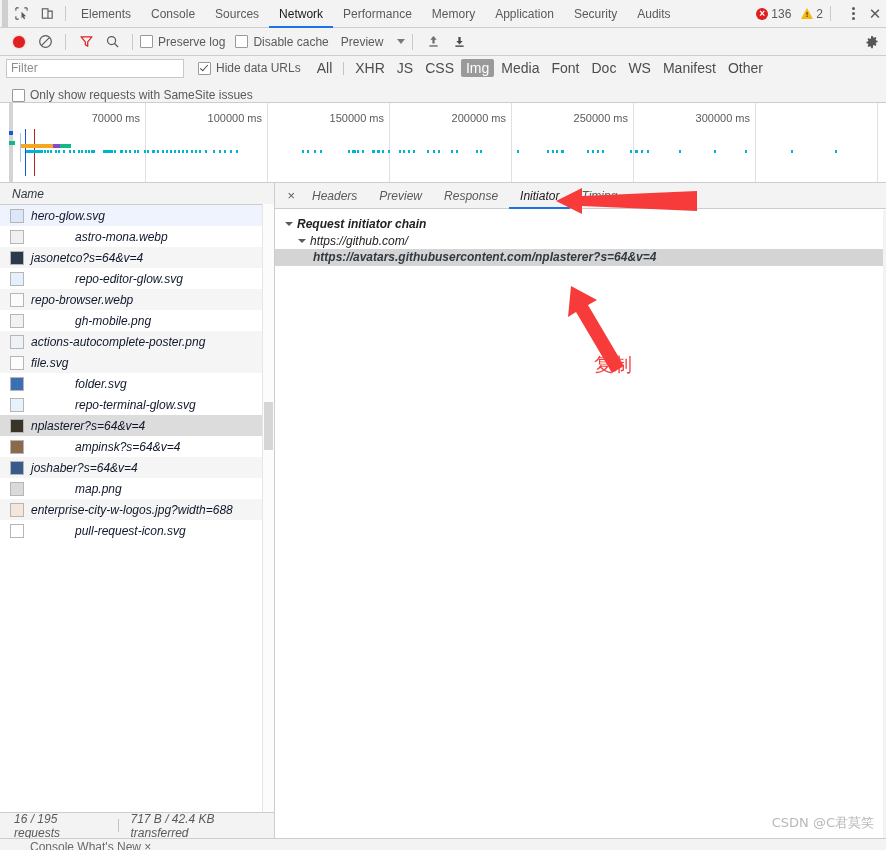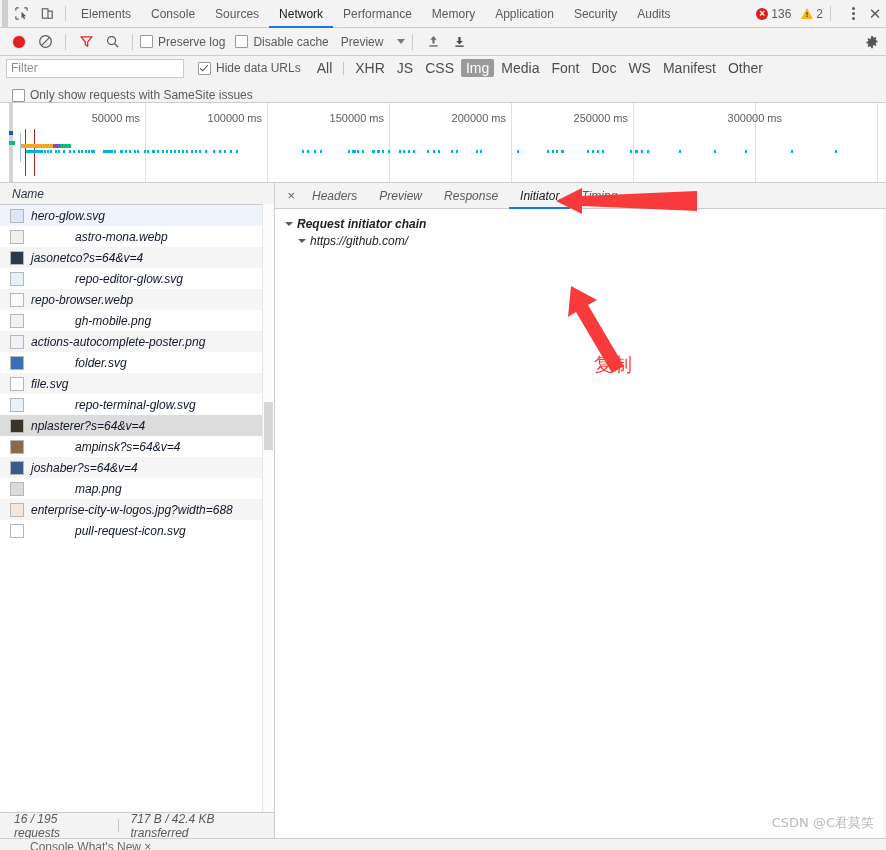--- a/index.html
+++ b/index.html
@@ -655,31 +655,31 @@
   <div class="samesite-row">
     <div class="cb-wrap">
       <span class="cbox"></span>
       <span>Only show requests with SameSite issues</span>
     </div>
   </div>
 
   <div class="overview">
     <div class="ov-ruler" id="ov-ruler">
         <div class="ov-grid" style="left: 145px;"></div>
-        <div class="ov-label" style="left: 145px;">50000 ms</div>
+        <div class="ov-label" style="left: 145px;">70000 ms</div>
         <div class="ov-grid" style="left: 267px;"></div>
         <div class="ov-label" style="left: 267px;">100000 ms</div>
         <div class="ov-grid" style="left: 389px;"></div>
         <div class="ov-label" style="left: 389px;">150000 ms</div>
         <div class="ov-grid" style="left: 511px;"></div>
         <div class="ov-label" style="left: 511px;">200000 ms</div>
         <div class="ov-grid" style="left: 633px;"></div>
         <div class="ov-label" style="left: 633px;">250000 ms</div>
         <div class="ov-grid" style="left: 755px;"></div>
-        <div class="ov-label" style="left: 755px; margin-left: 32px;">300000 ms</div>
+        <div class="ov-label" style="left: 755px;">300000 ms</div>
         <div class="ov-grid" style="left: 877px;"></div>
       </div>
     <div class="ov-leftbar"></div>
     <div class="ev-line" style="left:25px;background:#1a57d6;"></div>
     <div class="ev-line" style="left:34px;background:#b3261e;"></div>
     <div class="ev-line" style="left:20px;background:#9ec5f5;top:30px;bottom:20px;"></div>
     <div id="ov-marks">
         <div class="req-mark" style="left: 25.5814px; width: 7.5px; top: 47px; background: rgb(0, 180, 207); height: 3px;"></div>
         <div class="req-mark" style="left: 31.9767px; width: 5px; top: 47px; background: rgb(0, 180, 207); height: 3px;"></div>
         <div class="req-mark" style="left: 36.6279px; width: 3.33333px; top: 47px; background: rgb(0, 180, 207); height: 3px;"></div>
@@ -803,27 +803,27 @@
             <span>repo-browser.webp</span>
           </div>
           <div class="row even">
             <span class="thumb" style="background: rgb(242, 242, 242);"></span>
             <span>gh-mobile.png</span>
           </div>
           <div class="row odd">
             <span class="thumb" style="background: rgb(238, 242, 247);"></span>
             <span>actions-autocomplete-poster.png</span>
           </div>
+          <div class="row odd">
+            <span class="thumb" style="background: rgb(253, 253, 253);"></span>
+            <span>file.svg</span>
+          </div>
           <div class="row even">
             <span class="thumb" style="background: rgb(59, 111, 181);"></span>
             <span>folder.svg</span>
-          </div>
-          <div class="row odd">
-            <span class="thumb" style="background: rgb(253, 253, 253);"></span>
-            <span>file.svg</span>
           </div>
           <div class="row even">
             <span class="thumb" style="background: rgb(232, 242, 252);"></span>
             <span>repo-terminal-glow.svg</span>
           </div>
           <div class="row selected">
             <span class="thumb" style="background: rgb(58, 51, 39);"></span>
             <span>nplasterer?s=64&amp;v=4</span>
           </div>
           <div class="row even">
@@ -868,20 +868,23 @@
       </div>
       <div class="detail-body">
         <div class="tree-row" style="padding-left:10px;">
           <span class="tri open"></span>
           <span class="tree-title">Request initiator chain</span>
         </div>
         <div class="tree-row" style="padding-left:23px;">
           <span class="tri open"></span>
           <span>https://github.com/</span>
         </div>
+        <div>
+          <span class="tree-sel">https://avatars.githubusercontent.com/nplasterer?s=64&amp;v=4</span>
+        </div>
       </div>
     </div>
 
     <div class="right-edge-strip"></div>
   </div>
 
   <div class="drawer-peek">
     <span class="dp-text">Console    What's New    ×</span>
   </div>
 

